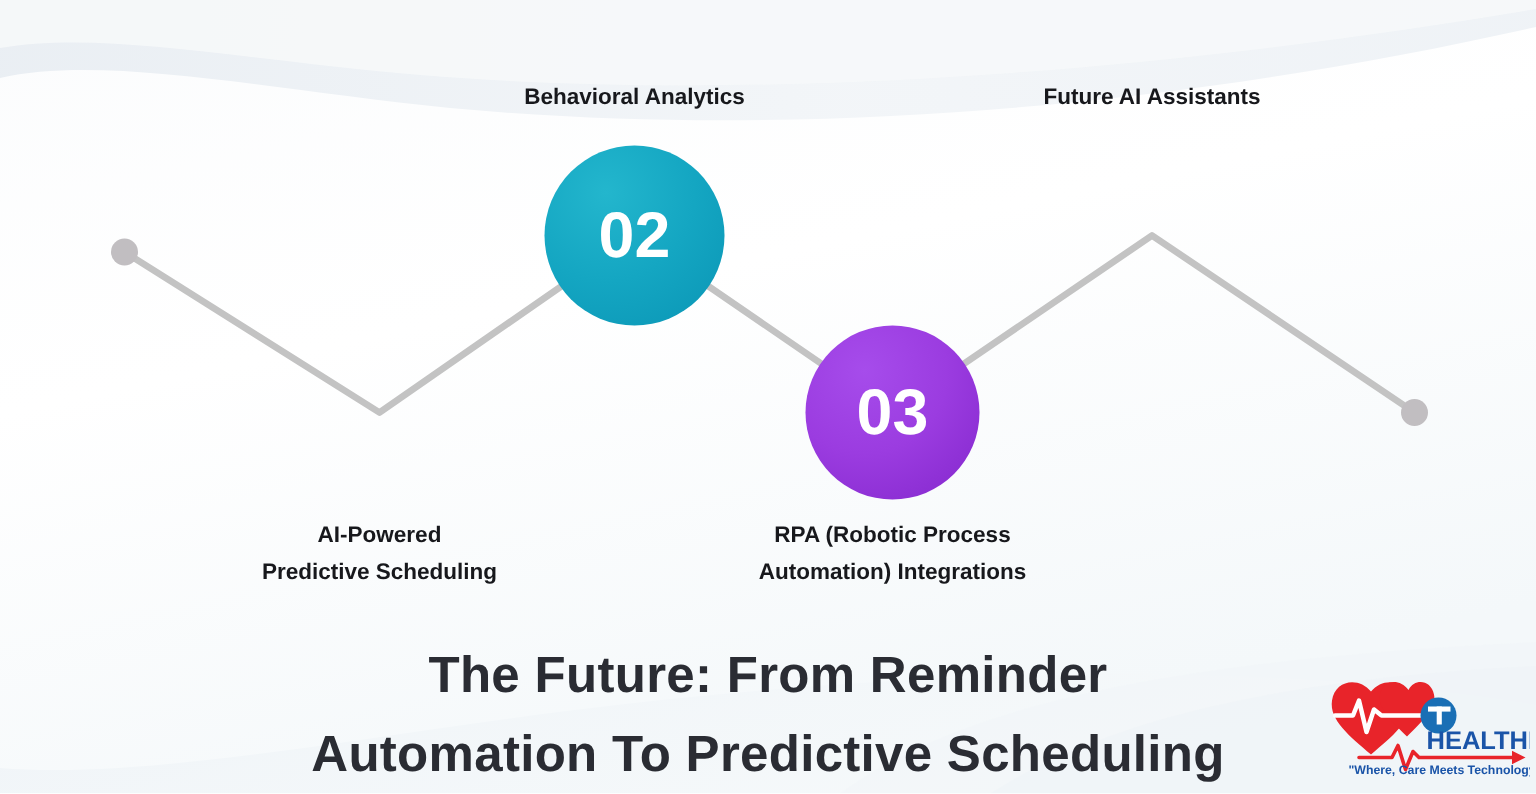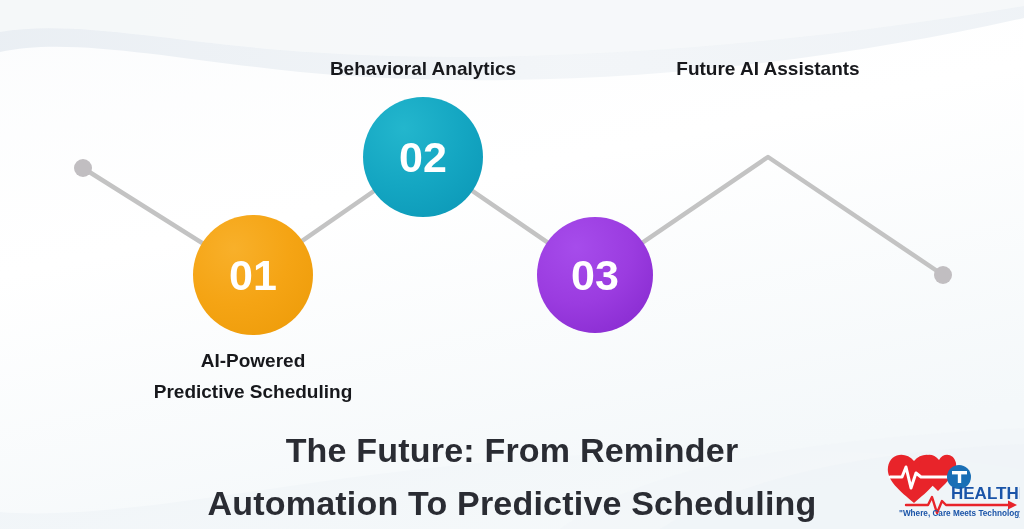--- a/index.html
+++ b/index.html
@@ -40,21 +40,21 @@
     letter-spacing: 0px;
     line-height: 1;
     user-select: none;
   }
 
   .node-label {
     position: absolute;
     z-index: 4;
     color: #17181c;
     font-weight: 700;
-    font-size: 19px;
+    font-size: 15px;
     line-height: 1.65;
     text-align: center;
     white-space: pre-line;
   }
 
   #main-title {
     position: absolute;
     z-index: 4;
     left: 0;
     width: 1024px;
@@ -107,37 +107,35 @@
     <path d="M560,529 C640,470 780,440 1024,428 L1024,529 Z" fill="#f1f6f8" opacity="0.75"></path>
     <path d="M660,529 C740,478 860,452 1024,444 L1024,529 Z" fill="#eef4f7" opacity="0.6"></path>
   </svg>
 
   <svg id="line-svg" viewBox="0 0 1024 529" aria-hidden="true">
     <polyline points="83,168 253,275 423,157 595,275 768,157 943,275" fill="none" stroke="#c3c3c3" stroke-width="4.5" stroke-linecap="round" stroke-linejoin="round"></polyline>
     <circle cx="83" cy="168" r="9" fill="#c1bec1"></circle>
     <circle cx="943" cy="275" r="9" fill="#c1bec1"></circle>
   </svg>
 
-  <div class="node" style="left:193px; top:215px; width:120px; height:120px;
-              background: radial-gradient(circle at 34% 28%, #f8b02a 0%, #f5a414 48%, #ec9a07 100%);">
-    <span class="node-num">01</span>
-  </div>
   <div class="node-label" style="left:93px; top:345px; width:320px;">AI-Powered
 Predictive Scheduling</div>
 
   <div class="node" style="left:363px; top:97px; width:120px; height:120px;
               background: radial-gradient(circle at 34% 26%, #23b6cd 0%, #14a6c2 50%, #0a95b5 100%);">
     <span class="node-num">02</span>
   </div>
   <div class="node-label" style="left:263px; top:53px; width:320px;">Behavioral Analytics</div>
 
   <div class="node" style="left:537px; top:217px; width:116px; height:116px;
               background: radial-gradient(circle at 34% 26%, #a64ceb 0%, #9b3ce0 48%, #8326cc 100%);">
     <span class="node-num">03</span>
   </div>
+  <div class="node-label" style="left:435px; top:345px; width:320px;">RPA (Robotic Process
+Automation) Integrations</div>
 
   <div class="node-label" style="left:608px; top:53px; width:320px;">Future AI Assistants</div>
 
   <div id="main-title">The Future: From Reminder
 Automation To Predictive Scheduling</div>
 
   <div id="logo">
     <svg width="136" height="72" viewBox="0 0 136 72" aria-hidden="true">
 
       <path d="M30,14 C22,4 6,6 4,20 C2,33 16,44 30,56 C44,44 58,33 56,20 C54,6 38,4 30,14 Z" fill="#e8242a"></path>

